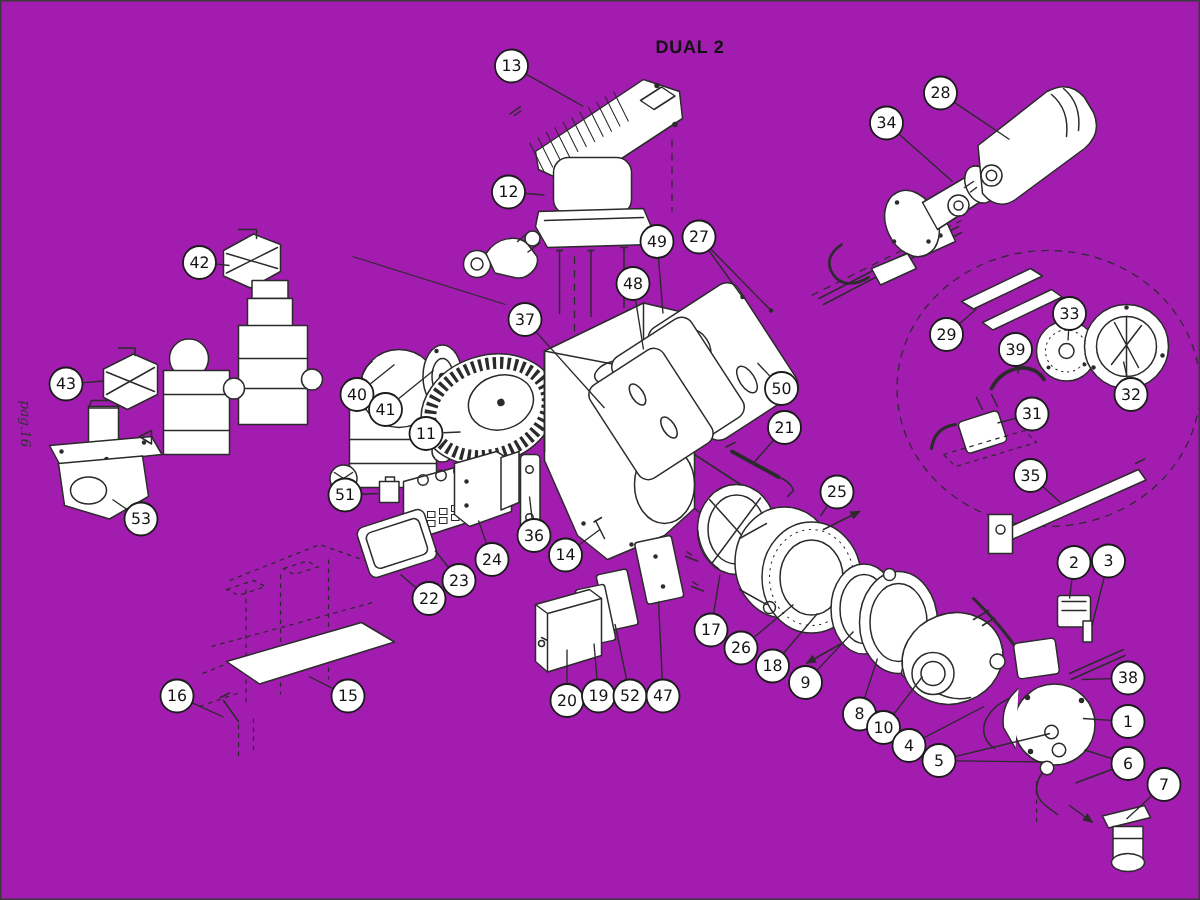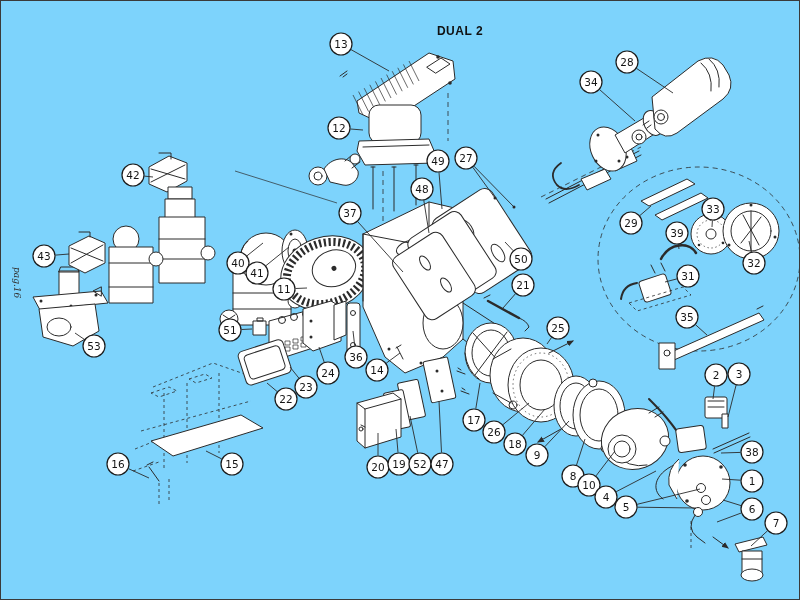--- a/index.html
+++ b/index.html
@@ -1,18 +1,18 @@
 <!DOCTYPE html>
 <html><head>
 <meta charset="utf-8">
 <style>
   html,body{margin:0;padding:0;background:#fff;}
   .page{
     position:relative;width:798px;height:598px;margin:0;
-    background:#7dd3fc;border:1px solid #3a3a3a;overflow:hidden;
+    background:#a21caf;border:1px solid #3a3a3a;overflow:hidden;
     font-family:"Liberation Sans",sans-serif;
   }
   svg{display:block;}
   .ln{stroke:#2b2b2b;stroke-width:1;fill:none;stroke-linecap:round;stroke-linejoin:round;}
   .lnw{stroke:#2b2b2b;stroke-width:1;fill:#fff;stroke-linejoin:round;}
   .thin{stroke:#2b2b2b;stroke-width:.7;fill:none;}
   .dash{stroke:#2b2b2b;stroke-width:.8;fill:none;stroke-dasharray:5 4;}
   .dashf{stroke:#2b2b2b;stroke-width:.8;fill:none;stroke-dasharray:3 3;}
   .ribs{stroke:#2b2b2b;stroke-width:8;fill:none;stroke-dasharray:2.2 2.6;}
   .leader{stroke:#2a2a2a;stroke-width:.9;fill:none;}

